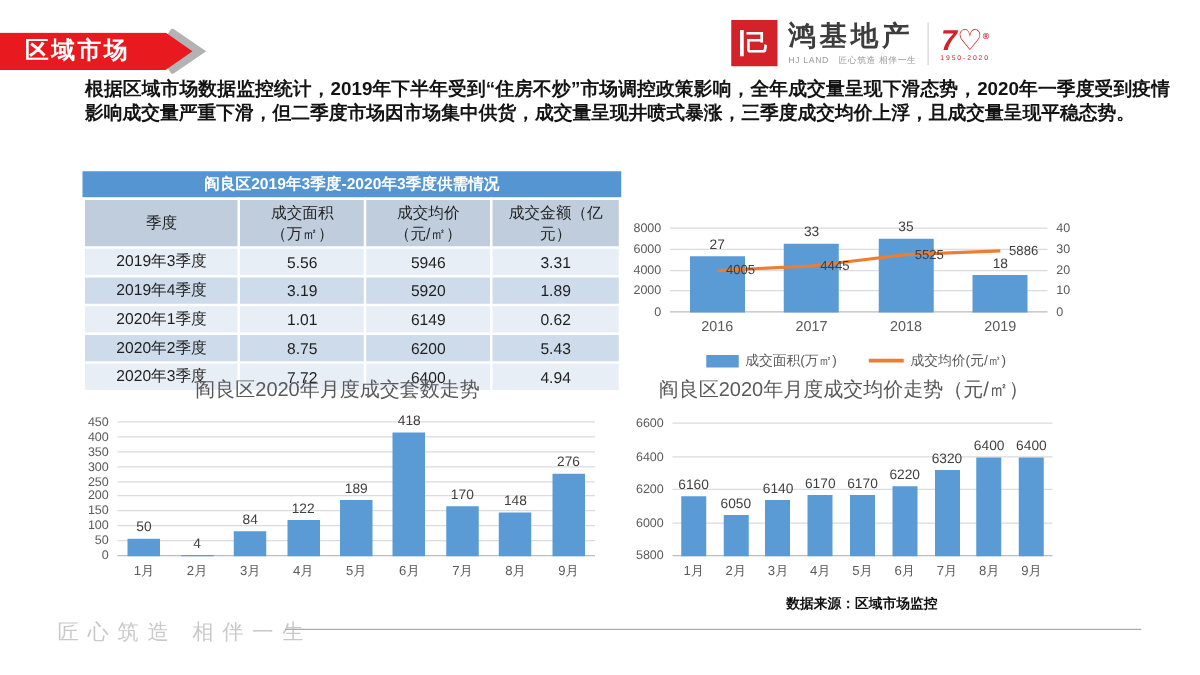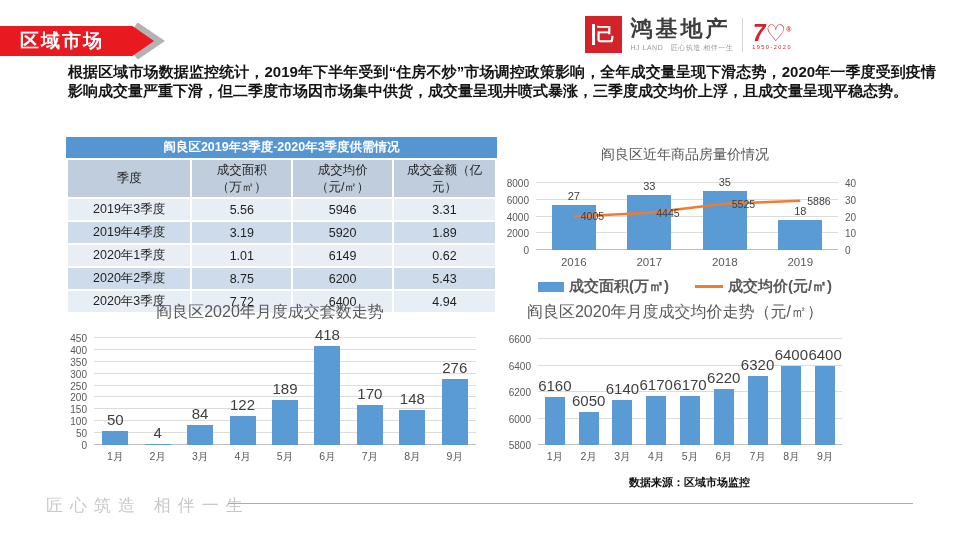--- a/index.html
+++ b/index.html
@@ -49,25 +49,25 @@
   .chart-title{position:absolute;left:0;right:0;top:2px;text-align:center;color:#595959;white-space:nowrap;}
   .plot{position:absolute;}
   .grid{position:absolute;left:0;right:0;height:1px;background:#DCDCDC;}
   .grid.base{background:#BDBDBD;}
   .ylab{position:absolute;font-size:10px;color:#595959;transform:translateY(50%);white-space:nowrap;}
   .ylab.left{right:100%;margin-right:7px;}
   .ylab.right{left:100%;margin-left:7px;}
   .xlab{position:absolute;top:100%;margin-top:5px;transform:translateX(-50%);
         font-size:10.5px;color:#595959;white-space:nowrap;}
   .bar{position:absolute;bottom:0;transform:translateX(-50%);}
-  .vlab{position:absolute;transform:translateX(-50%);font-size:15px;color:#3F3F3F;white-space:nowrap;}
+  .vlab{position:absolute;transform:translateX(-50%);font-size:11px;color:#3F3F3F;white-space:nowrap;}
   .llab{position:absolute;font-size:10.5px;color:#3F3F3F;transform:translate(7px,50%);white-space:nowrap;}
   .line-svg{position:absolute;left:0;top:0;width:100%;height:100%;overflow:visible;}
   .legend{position:absolute;left:0;right:0;bottom:6px;display:flex;justify-content:center;
-          gap:26px;font-size:15px;color:#595959;align-items:center;font-weight:bold;}
+          gap:26px;font-size:11px;color:#595959;align-items:center;}
   .leg-item{display:flex;align-items:center;gap:5px;}
   .swatch-bar{display:inline-block;width:26px;height:10px;}
   .swatch-line{display:inline-block;width:28px;height:3px;}
   #chartA .chart-title{font-size:14px;}
   #chartB .chart-title,#chartC .chart-title{font-size:16px;}
   #chartA .xlab{font-size:11.5px;margin-top:6px;}
   #chartA .vlab{font-size:11px;}
 
   
   .source{position:absolute;right:62px;top:475px;font-size:11px;font-weight:bold;color:#111;}
@@ -151,21 +151,20 @@
             <td>2020年3季度</td>
             <td>7.72</td>
             <td>6400</td>
             <td>4.94</td>
           </tr>
         </tbody>
       </table>
   </div>
 
   <div class="chart" id="chartA" style="left:500px;top:144px;width:370px;height:158px;">
-    <div class="chart-title">阎良区近年商品房量价情况</div>
     <div class="plot" style="left:36px;right:32px;top:39px;bottom:52px;">
         <div class="grid base" style="bottom: 0%;"></div>
         <div class="ylab left" style="bottom: 0%;">0</div>
         <div class="grid" style="bottom: 25%;"></div>
         <div class="ylab left" style="bottom: 25%;">2000</div>
         <div class="grid" style="bottom: 50%;"></div>
         <div class="ylab left" style="bottom: 50%;">4000</div>
         <div class="grid" style="bottom: 75%;"></div>
         <div class="ylab left" style="bottom: 75%;">6000</div>
         <div class="grid" style="bottom: 100%;"></div>

